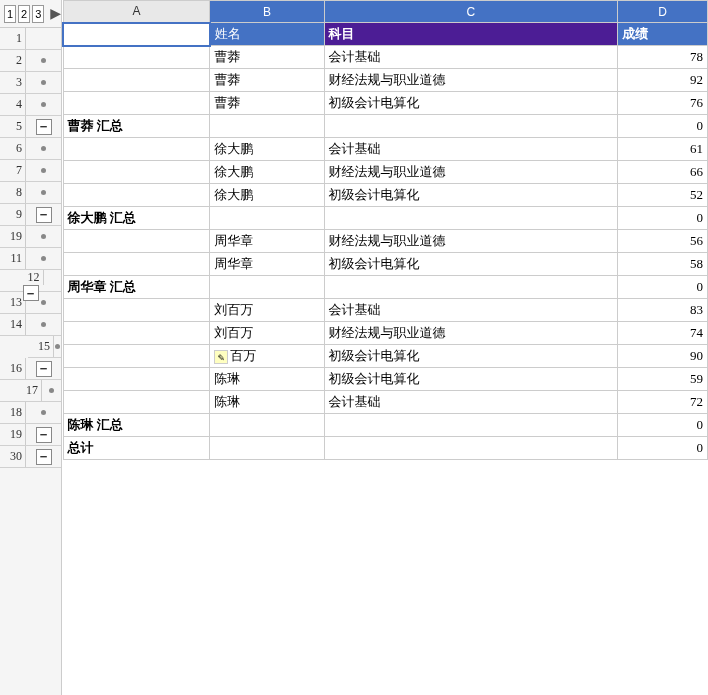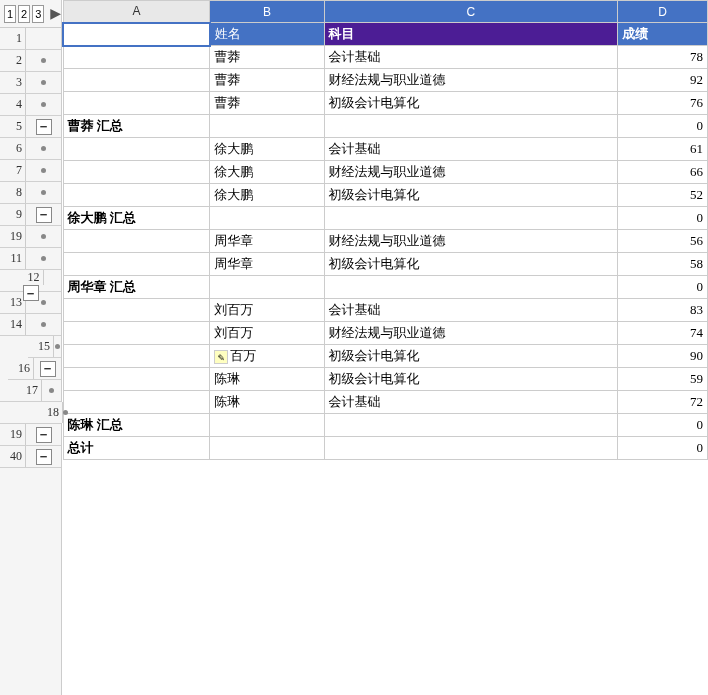--- a/index.html
+++ b/index.html
@@ -300,50 +300,50 @@
           </div>
         </div>
 
         <div class="row-line" style="height:22px;margin-left:28px;">
           <div class="row-num">15</div>
           <div class="outline-controls">
             <div class="outline-dot"></div>
           </div>
         </div>
 
-        <div class="row-line" style="height:22px;margin-left:8px;">
+        <div class="row-line" style="height:22px;">
           <div class="row-num">16</div>
           <div class="outline-controls">
             <div class="collapse-btn">−</div>
           </div>
         </div>
 
         <div class="row-line" style="height:22px;padding-left:16px;">
           <div class="row-num">17</div>
           <div class="outline-controls">
             <div class="outline-dot"></div>
           </div>
         </div>
 
-        <div class="row-line" style="height:22px;padding-left:37px;">
+        <div class="row-line" style="height:22px;">
           <div class="row-num">18</div>
           <div class="outline-controls">
             <div class="outline-dot"></div>
           </div>
         </div>
 
         <div class="row-line" style="height:22px;">
           <div class="row-num">19</div>
           <div class="outline-controls">
             <div class="collapse-btn">−</div>
           </div>
         </div>
 
         <div class="row-line" style="height:22px;">
-          <div class="row-num">40</div>
+          <div class="row-num">30</div>
           <div class="outline-controls">
             <div class="collapse-btn">−</div>
           </div>
         </div>
 
       </div>
     </div>
 
     <div class="grid-area">
       <table>

